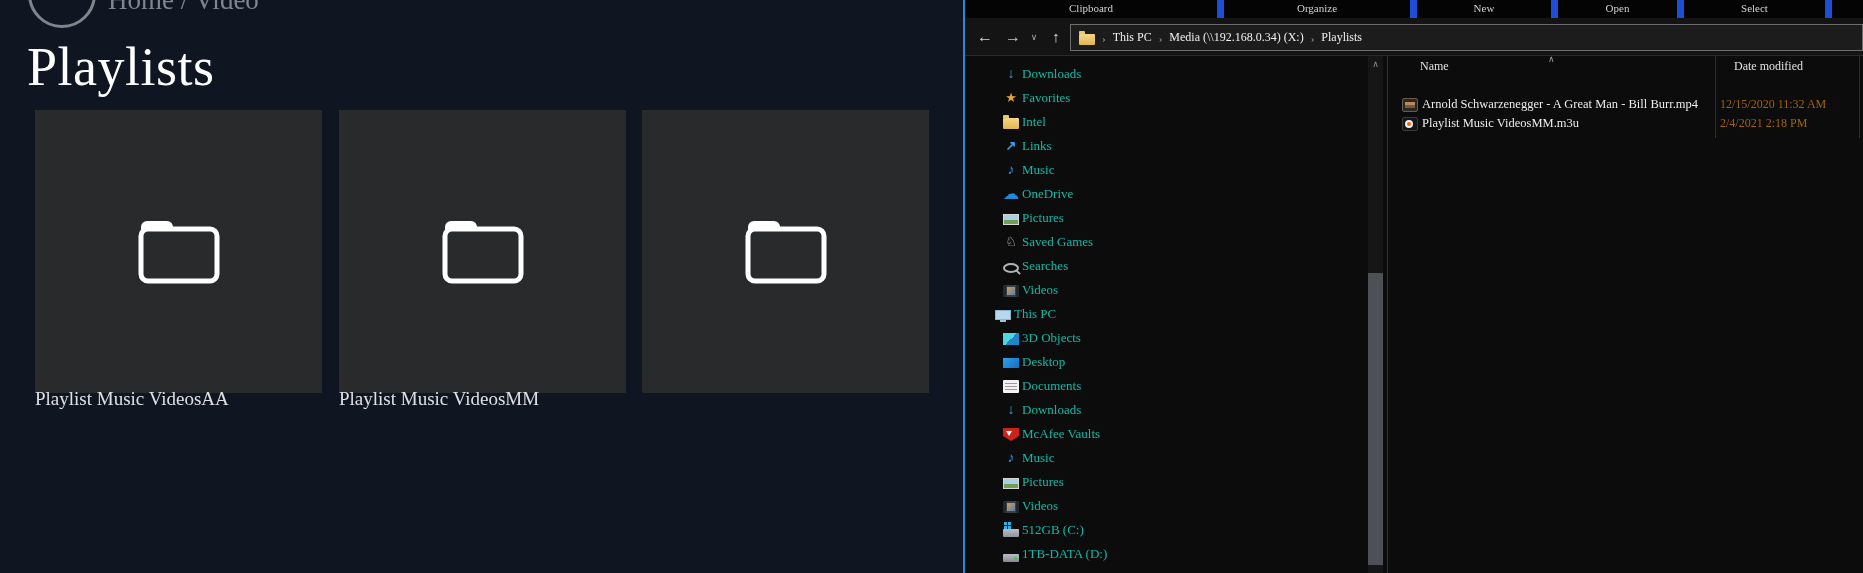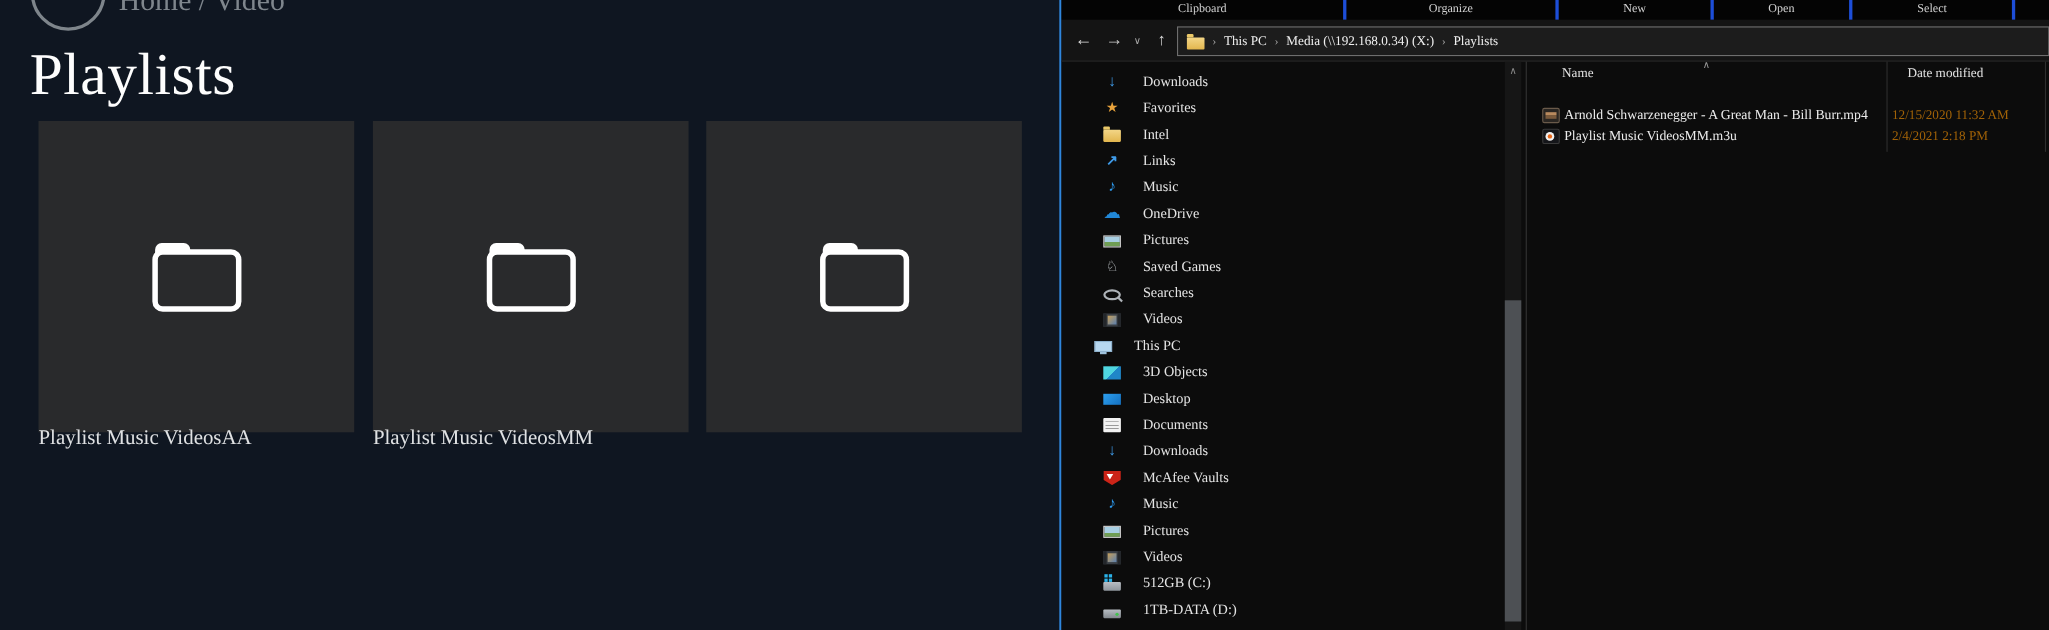--- a/index.html
+++ b/index.html
@@ -17,39 +17,39 @@
   .tile svg{position:absolute;left:50%;top:50%;transform:translate(-50%,-50%);}
   .tile-label{position:absolute;top:388px;font-size:19px;color:#dfe1e3;}
   .tile-label.t0{left:35px}.tile-label.t1{left:339px}.tile-label.t2{left:642px}
 
   
   #explorer{position:absolute;left:963px;top:0;width:900px;height:573px;background:#0c0c0c;
             border-left:2px solid #2f86dd;box-sizing:border-box;color:#eaeaea;}
   
   #ribbon{position:absolute;left:0;top:0;right:0;height:18px;background:#040404;display:flex;}
   .rgroup{height:18px;line-height:17px;text-align:center;font-size:11px;color:#d2d2d2;
-          border-right:3px solid #1d4ed8;box-sizing:border-box;}
+          border-right:7px solid #1d4ed8;box-sizing:border-box;}
   .rg0{width:259px}.rg1{width:193px}.rg2{width:141px}.rg3{width:126px}.rg4{width:148px}.rgfill{flex:1;border-right:none;}
   
   #navrow{position:absolute;left:0;top:18px;right:0;height:37px;background:#141414;}
   .navbtn{position:absolute;top:6px;height:27px;line-height:26px;text-align:center;color:#d8d8d8;font-size:16px;}
   .nb-back{left:8px;width:24px;}
   .nb-fwd{left:36px;width:24px;color:#c4c4c4;}
   .nb-drop{left:62px;width:14px;font-size:9px;color:#a8a8a8;}
   .nb-up{left:80px;width:22px;font-size:15px;}
   #addressbar{position:absolute;left:105px;right:0;top:6px;height:27px;background:#1c1c1c;
               border:1px solid #6e6e6e;box-sizing:border-box;display:flex;align-items:center;
               gap:7px;padding-left:8px;font-size:12px;color:#f0f0f0;overflow:hidden;}
   .crumb-sep{color:#9a9a9a;font-size:11px;}
   .crumb{white-space:nowrap;}
   
   #content{position:absolute;left:0;top:55px;right:0;bottom:0;background:#0c0c0c;border-top:1px solid #2a2a2a;}
   
   #navpane{position:absolute;left:0;top:0;width:422px;bottom:0;overflow:hidden;}
-  .nav-item{position:absolute;left:0;height:24px;display:flex;align-items:center;gap:20px;font-size:13px;color:#e5e5e5;}
+  .nav-item{position:absolute;left:0;height:24px;display:flex;align-items:center;gap:3px;font-size:13px;color:#14b8a6;}
   .nav-item.lvl1{padding-left:38px;}
   .nav-item.lvl0{padding-left:30px;}
   #pane-divider{position:absolute;left:422px;top:0;width:1px;bottom:0;background:#333;}
   
   #sb-track{position:absolute;left:403px;top:0;width:15px;bottom:0;background:#161616;}
   #sb-up{position:absolute;left:0;top:1px;width:15px;height:14px;color:#8a8a8a;font-size:9px;text-align:center;line-height:14px;}
   #sb-thumb{position:absolute;left:0;top:217px;width:15px;height:292px;background:#4d5054;}
   
   #filelist{position:absolute;left:423px;top:0;right:0;bottom:0;}
   .col-sep{position:absolute;top:0;width:1px;height:82px;background:#2e2e2e;}

